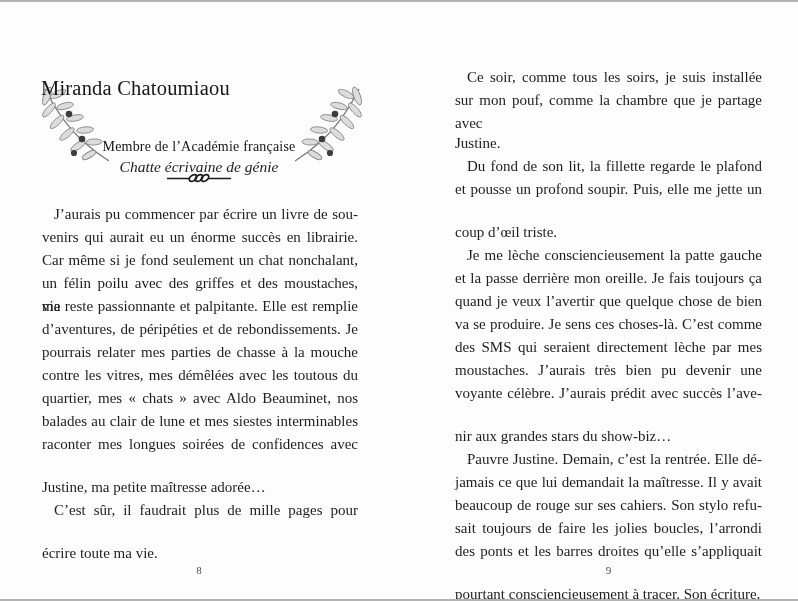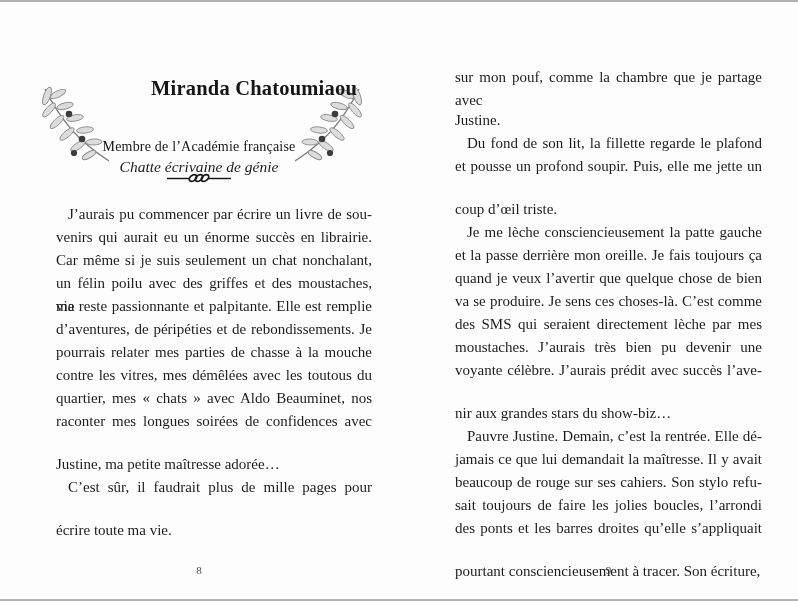--- a/index.html
+++ b/index.html
@@ -11,34 +11,34 @@
   .edge-line{position:absolute;left:0;width:798px;height:2px;background:#b2b2b2;}
   .edge-line.top{top:0;}
   .edge-line.bottom{top:599px;}
 
   .page{position:absolute;top:0;height:601px;}
   .page.left{left:0;width:399px;}
   .page.right{left:399px;width:399px;}
 
   
   .chap-header{position:absolute;left:41px;top:0;width:316px;height:200px;}
-  .chap-title{position:absolute;top:76px;left:0;width:100%;text-align:right;
-    font-weight:bold;font-size:20.5px;line-height:24px;letter-spacing:.2px;color:#161616;}
+  .chap-title{position:absolute;top:76px;left:0;width:100%;text-align:left;
+    font-weight:normal;font-size:20.5px;line-height:24px;letter-spacing:.2px;color:#161616;}
   .chap-subtitle{position:absolute;top:109px;left:0;width:100%;text-align:center;
     font-style:italic;font-size:15.5px;line-height:20px;color:#1c1c1c;margin-top:48px;}
   .chap-affil{position:absolute;top:137px;left:0;width:100%;text-align:center;
     font-weight:normal;font-size:14px;line-height:19px;letter-spacing:.2px;color:#161616;}
   .branch{position:absolute;top:83px;width:74px;height:86px;}
   .branch.l{left:-6px;}
   .branch.r{right:-12px;transform:scaleX(-1);}
   .divider{position:absolute;top:171px;left:50%;margin-left:-32px;width:64px;height:14px;}
 
   
   .body-text{position:absolute;font-size:15px;}
-  .page.left  .body-text{left:56px;top:203px;width:316px;}
+  .page.left  .body-text{left:42px;top:203px;width:316px;}
   .page.right .body-text{left:56px;top:66px;width:307px;}
   .bline{
     height:23px;line-height:23px;white-space:normal;overflow:visible;
     text-align:justify;text-align-last:justify;text-justify:inter-word;
   }
   .bline.indent{text-indent:12px;}
   .bline.pend{text-align-last:left;margin-top:20px;}
 
   .pagenum{position:absolute;top:564px;width:316px;text-align:center;
     font-size:11px;color:#4f4f4f;}
@@ -108,37 +108,39 @@
         <ellipse cx="26" cy="7" rx="4.2" ry="2.7" transform="rotate(-38 26 7)"></ellipse>
         <ellipse cx="32" cy="7" rx="4.2" ry="2.7" transform="rotate(-38 32 7)"></ellipse>
         <ellipse cx="38" cy="7" rx="4.2" ry="2.7" transform="rotate(-38 38 7)"></ellipse>
       </g>
     </svg>
   </div>
 
   <div class="body-text" id="left-body">
       <div class="bline indent">J’aurais pu commencer par écrire un livre de sou-</div>
       <div class="bline">venirs qui aurait eu un énorme succès en librairie.</div>
-      <div class="bline">Car même si je suis seulement un chat nonchalant,</div>
+      <div class="bline">Car même si je fond seulement un chat nonchalant,</div>
       <div class="bline">un félin poilu avec des griffes et des moustaches, ma</div>
       <div class="bline">vie reste passionnante et palpitante. Elle est remplie</div>
       <div class="bline">d’aventures, de péripéties et de rebondissements. Je</div>
       <div class="bline">pourrais relater mes parties de chasse à la mouche</div>
       <div class="bline">contre les vitres, mes démêlées avec les toutous du</div>
       <div class="bline">quartier, mes «&nbsp;chats&nbsp;» avec Aldo Beauminet, nos</div>
+      <div class="bline">balades au clair de lune et mes siestes interminables</div>
       <div class="bline">raconter mes longues soirées de confidences avec</div>
       <div class="bline pend">Justine, ma petite maîtresse adorée…</div>
       <div class="bline indent">C’est sûr, il faudrait plus de mille pages pour</div>
       <div class="bline pend">écrire toute ma vie.</div>
     </div>
   <div class="pagenum">8</div>
 </div>
 
 <div class="page right">
   <div class="body-text" id="right-body">
+      <div class="bline indent">Ce soir, comme tous les soirs, je suis installée</div>
       <div class="bline">sur mon pouf, comme la chambre que je partage avec</div>
       <div class="bline pend">Justine.</div>
       <div class="bline indent">Du fond de son lit, la fillette regarde le plafond</div>
       <div class="bline">et pousse un profond soupir. Puis, elle me jette un</div>
       <div class="bline pend">coup d’œil triste.</div>
       <div class="bline indent">Je me lèche consciencieusement la patte gauche</div>
       <div class="bline">et la passe derrière mon oreille. Je fais toujours ça</div>
       <div class="bline">quand je veux l’avertir que quelque chose de bien</div>
       <div class="bline">va se produire. Je sens ces choses-là. C’est comme</div>
       <div class="bline">des SMS qui seraient directement lèche par mes</div>

